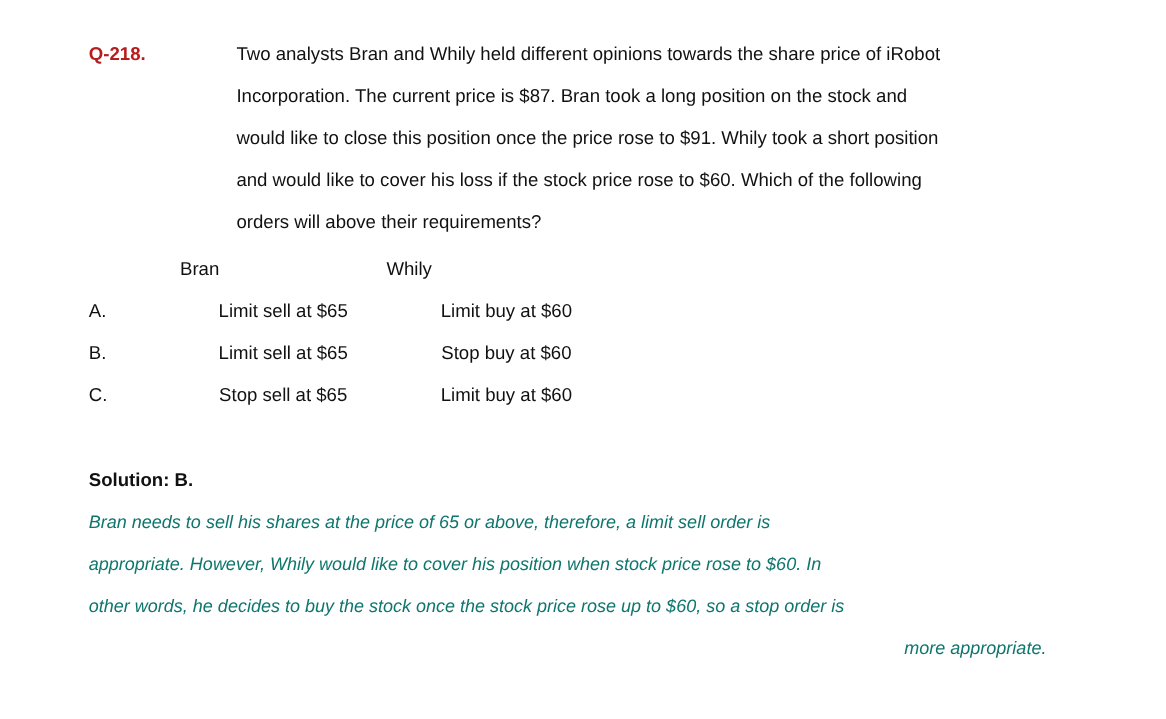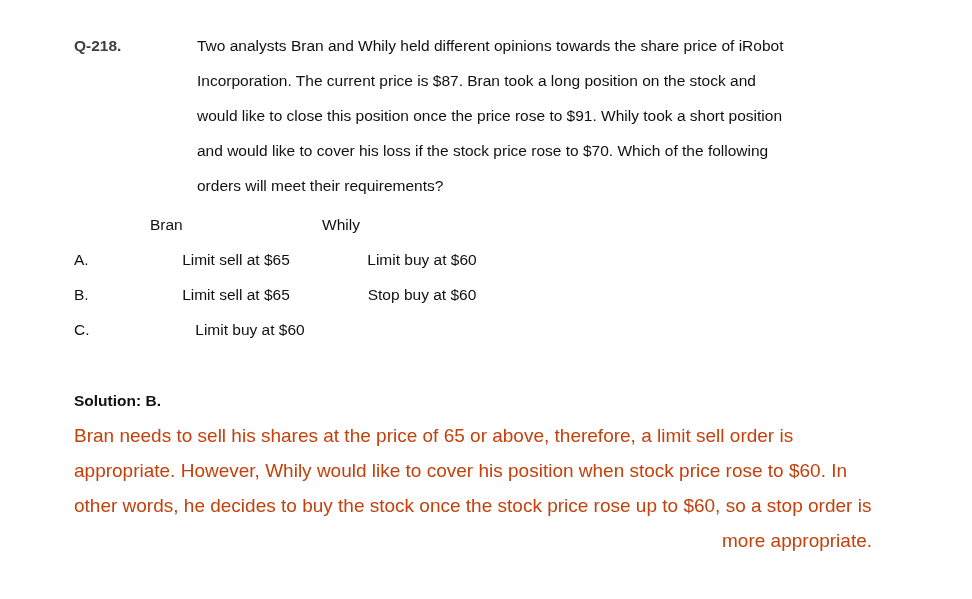--- a/index.html
+++ b/index.html
@@ -24,21 +24,21 @@
   .question-block {
     display: flex;
     align-items: flex-start;
   }
   .q-label {
     font-weight: bold;
     font-size: 15.5px;
     line-height: 35px;
     width: 76px;
     flex: 0 0 76px;
-    color: #404040;
+    color: #b91c1c;
   }
   .q-body {
     flex: 1 1 auto;
     font-size: 15.5px;
     line-height: 35px;
     text-align: justify;
     text-justify: inter-word;
     color: #111111;
     margin-left: 47px;
   }
@@ -83,43 +83,44 @@
   .solution {
     margin-top: 36px;
   }
   .solution-title {
     font-weight: bold;
     font-size: 15.5px;
     line-height: 35px;
     color: #111111;
   }
   .solution-body {
-    font-size: 19px;
+    font-size: 15px;
     line-height: 35px;
     text-align: justify;
     text-justify: inter-word;
-    color: #c2410c;
+    color: #0f766e;
+    font-style: italic;
   }
   .solution-body .lastline {
     text-align: right;
   }
 </style>
 </head>
 <body>
 
 <div class="page">
 
   <div class="question-block">
     <div class="q-label">Q-218.</div>
     <div class="q-body">
       <div>Two analysts Bran and Whily held different opinions towards the share price of iRobot</div>
       <div>Incorporation. The current price is $87. Bran took a long position on the stock and</div>
       <div>would like to close this position once the price rose to $91. Whily took a short position</div>
-      <div>and would like to cover his loss if the stock price rose to $70. Which of the following</div>
-      <div class="lastline">orders will meet their requirements?</div>
+      <div>and would like to cover his loss if the stock price rose to $60. Which of the following</div>
+      <div class="lastline">orders will above their requirements?</div>
     </div>
   </div>
 
   <div class="options">
     <div class="opt-head">
       <div class="col-letter"></div>
       <div class="col-bran">Bran</div>
       <div class="col-whily">Whily</div>
     </div>
 
@@ -130,20 +131,21 @@
     </div>
 
     <div class="opt-row">
       <div class="col-letter">B.</div>
       <div class="col-bran">Limit sell at $65</div>
       <div class="col-whily">Stop buy at $60</div>
     </div>
 
     <div class="opt-row">
       <div class="col-letter">C.</div>
+      <div class="col-bran">Stop sell at $65</div>
       <div class="col-whily">Limit buy at $60</div>
     </div>
   </div>
 
   <div class="solution">
     <div class="solution-title">Solution: B.</div>
     <div class="solution-body">
       <div>Bran needs to sell his shares at the price of 65 or above, therefore, a limit sell order is</div>
       <div>appropriate. However, Whily would like to cover his position when stock price rose to $60. In</div>
       <div>other words, he decides to buy the stock once the stock price rose up to $60, so a stop order is</div>

